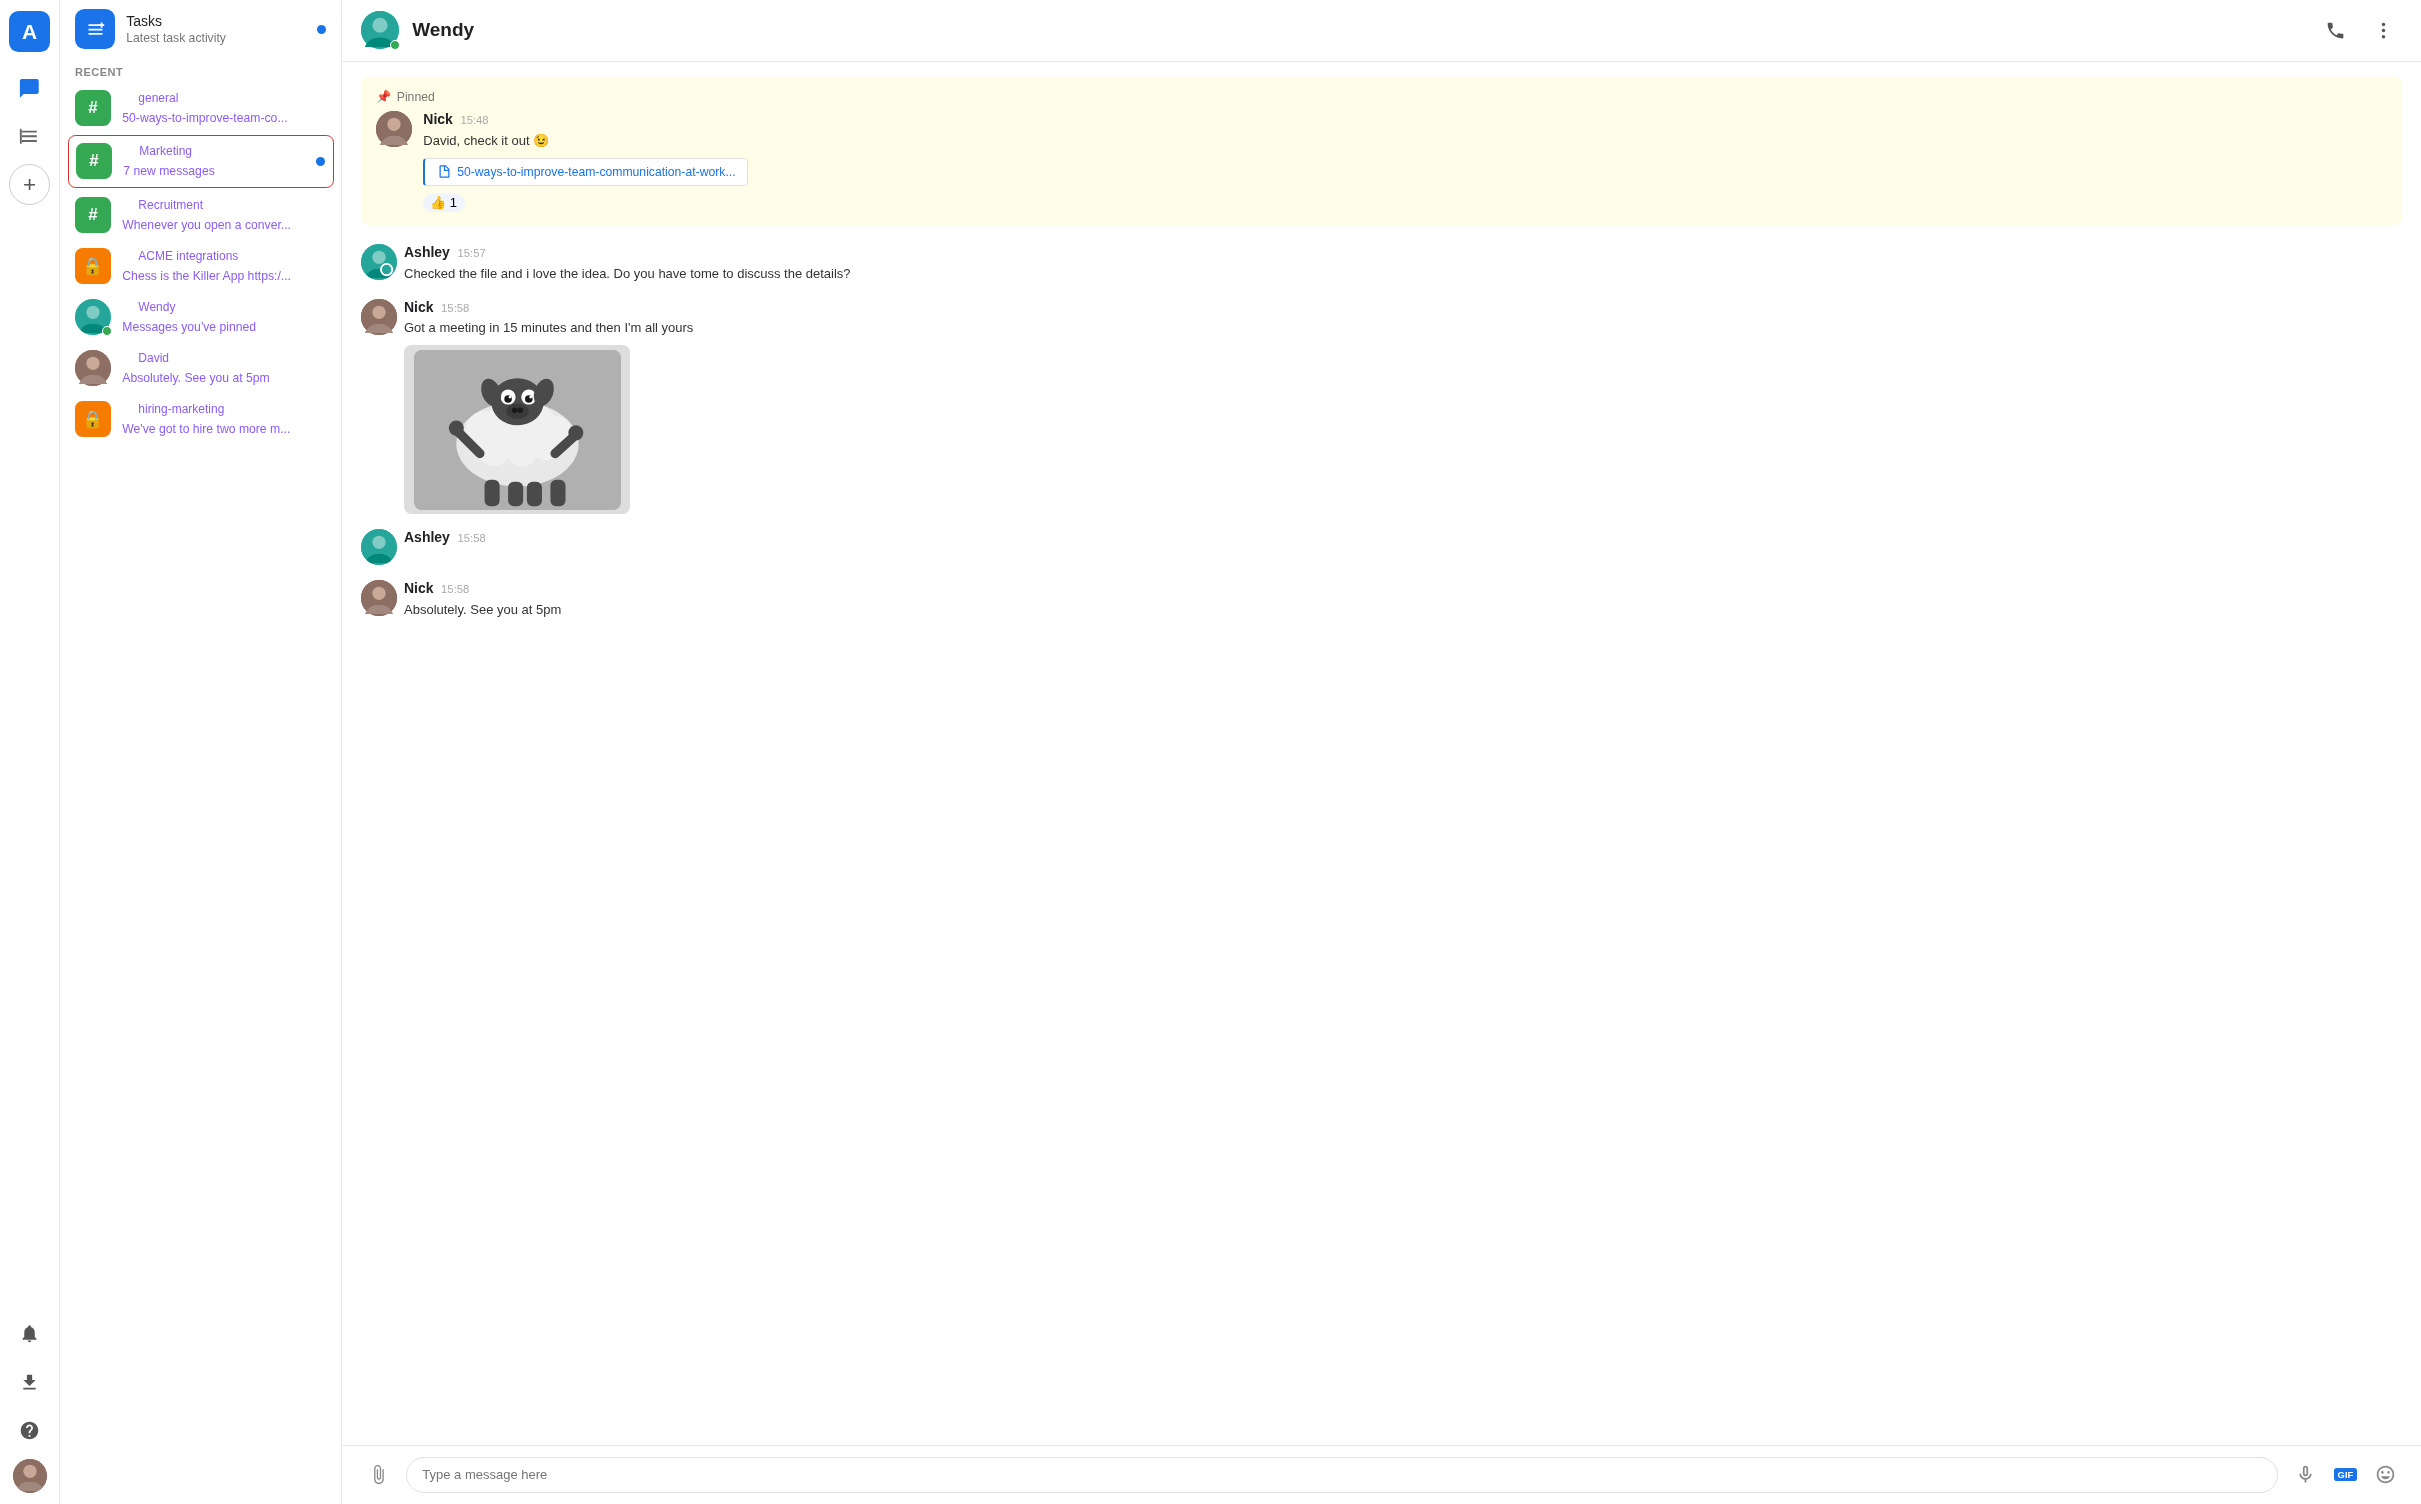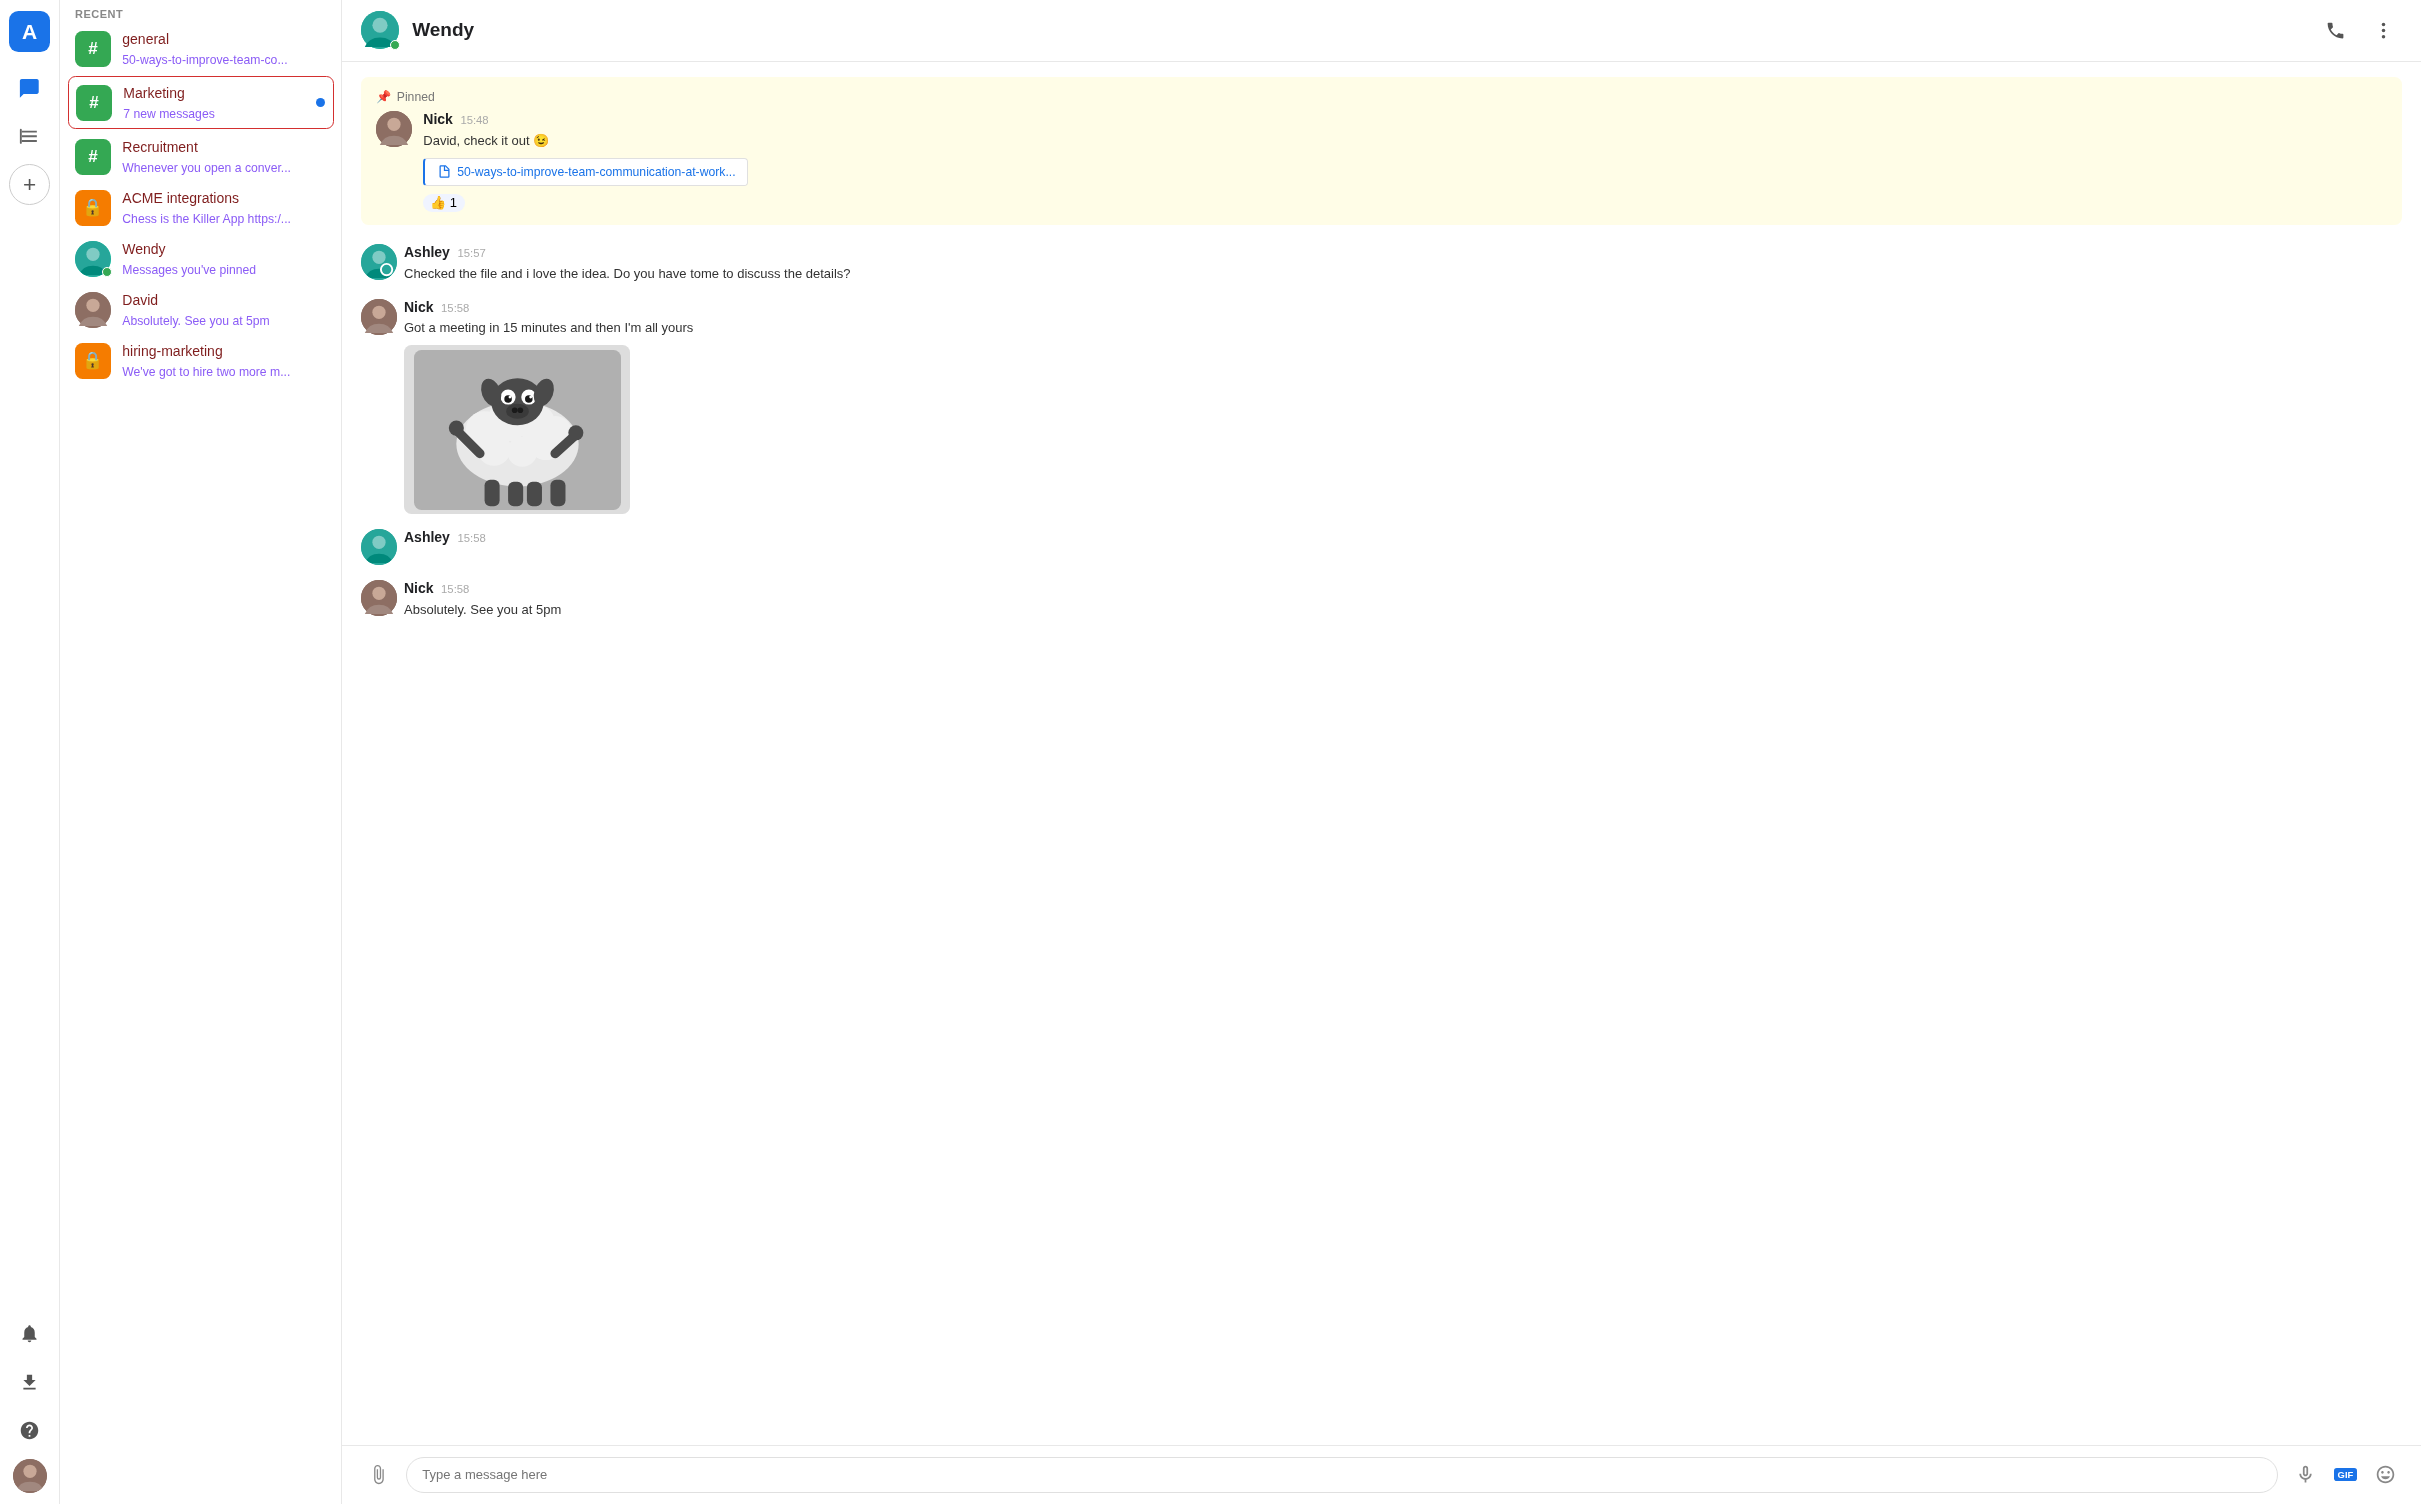--- a/index.html
+++ b/index.html
@@ -139,21 +139,21 @@
       border-radius: 7.5px;
       display: flex; align-items: center; justify-content: center;
       color: #fff;
       font-size: 17px;
       font-weight: 600;
       flex-shrink: 0;
     }
     .ch-green { background: #34a853; }
     .ch-orange { background: #f57c00; }
     .channel-text { flex: 1; overflow: hidden; }
-    .channel-name { font-size: 14px; font-weight: 500; color: #7f1d1d; white-space: nowrap; overflow: hidden; text-overflow: ellipsis; }
+    .channel-name { font-size: 12px; font-weight: 500; color: #8b5cf6; white-space: nowrap; overflow: hidden; text-overflow: ellipsis; margin-left: 16px; }
     .channel-preview { font-size: 12.2px; color: #8b5cf6; white-space: nowrap; overflow: hidden; text-overflow: ellipsis; margin-top: 6px; }
 
     
     .main-chat {
       flex: 1;
       display: flex;
       flex-direction: column;
       background: #fff;
     }
 
@@ -400,20 +400,33 @@
         <circle cx="18" cy="13" r="7" fill="#c8a897"></circle>
         <path d="M4 34 Q6 24 18 24 Q30 24 32 34" fill="#a1887f"></path>
       </svg>
     </div>
   </div>
 </div>
 
 <div class="sidebar">
 
 
+  <div class="tasks-item">
+    <div class="tasks-icon">
+      <svg width="21" height="21" viewBox="0 0 24 24" fill="white">
+        <path d="M4 6h16v2H4zm0 5h16v2H4zm0 5h16v2H4z"></path>
+        <path d="M22 6h-2V4h-2v2h-2v2h2v2h2V8h2z" fill="white"></path>
+      </svg>
+    </div>
+    <div class="tasks-text">
+      <div class="tasks-title">Tasks</div>
+      <div class="tasks-sub">Latest task activity</div>
+    </div>
+    <div class="dot-blue"></div>
+  </div>
 
   <div class="recent-label">RECENT</div>
 
   <div class="channel-item">
     <div class="channel-icon ch-green">#</div>
     <div class="channel-text">
       <div class="channel-name">general</div>
       <div class="channel-preview">50-ways-to-improve-team-co...</div>
     </div>
   </div>

